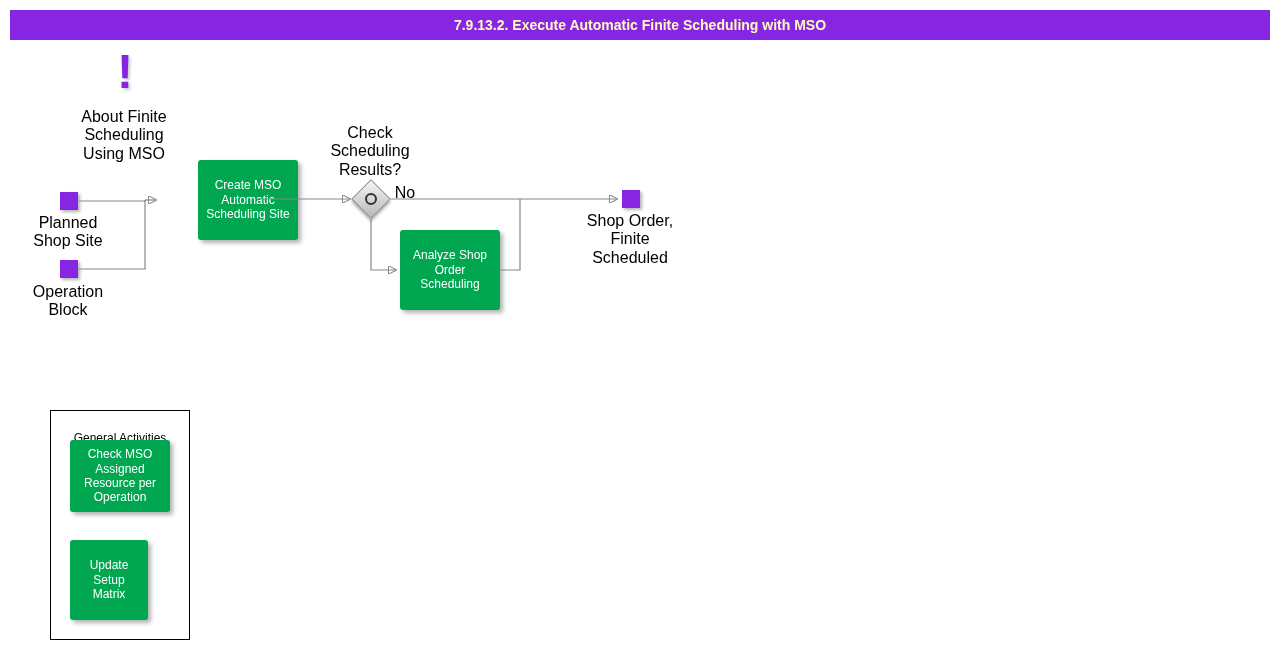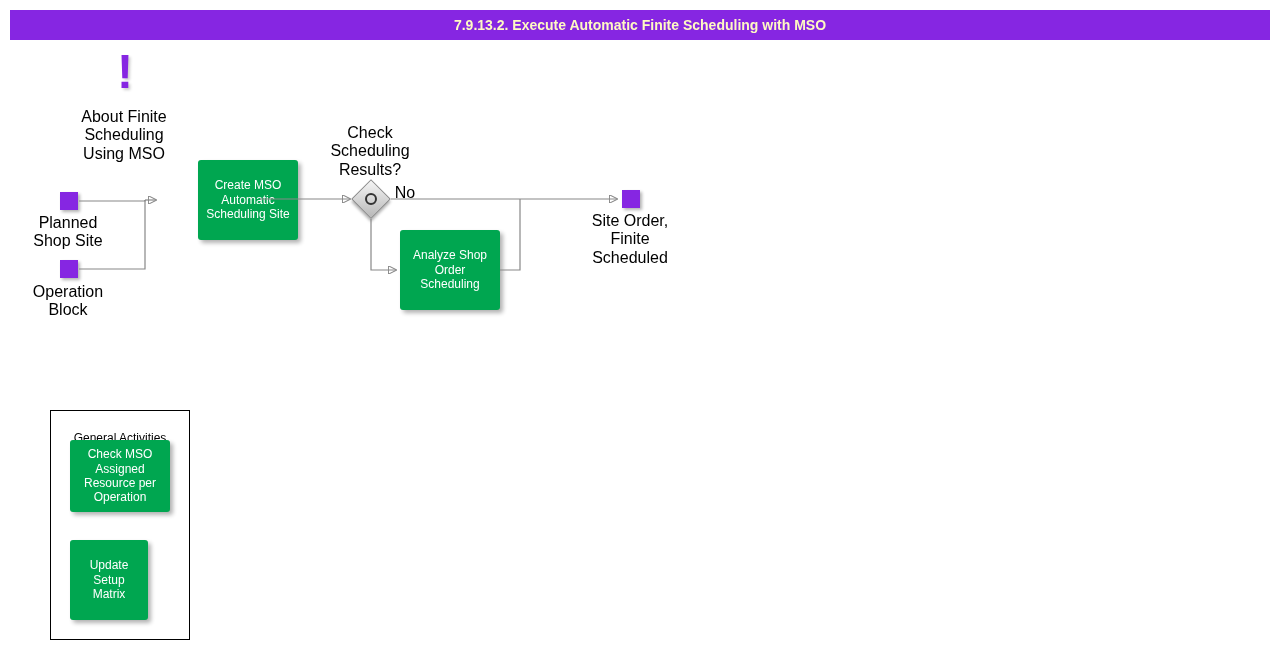--- a/index.html
+++ b/index.html
@@ -142,21 +142,21 @@
 Results?</div>
 <div class="label" style="left:390px; top:184px; width:30px;">No</div>
 
 <div class="green-box" style="left:400px; top:230px; width:100px; height:80px;">
   <span style="white-space:pre-line;">Analyze Shop
 Order
 Scheduling</span>
 </div>
 
 <div class="purple-sq" style="left:622px; top:190px;"></div>
-<div class="label" style="left:585px; top:212px; width:90px; white-space:pre-line;">Site Order,
+<div class="label" style="left:585px; top:212px; width:90px; white-space:pre-line;">Shop Order,
 Finite
 Scheduled</div>
 
 <div class="ga-box" style="left:50px; top:410px; width:140px; height:230px;">
   <div class="ga-title">General Activities</div>
 </div>
 
 <div class="green-box" style="left:70px; top:440px; width:100px; height:72px;">
   <span style="white-space:pre-line;">Check MSO
 Assigned

